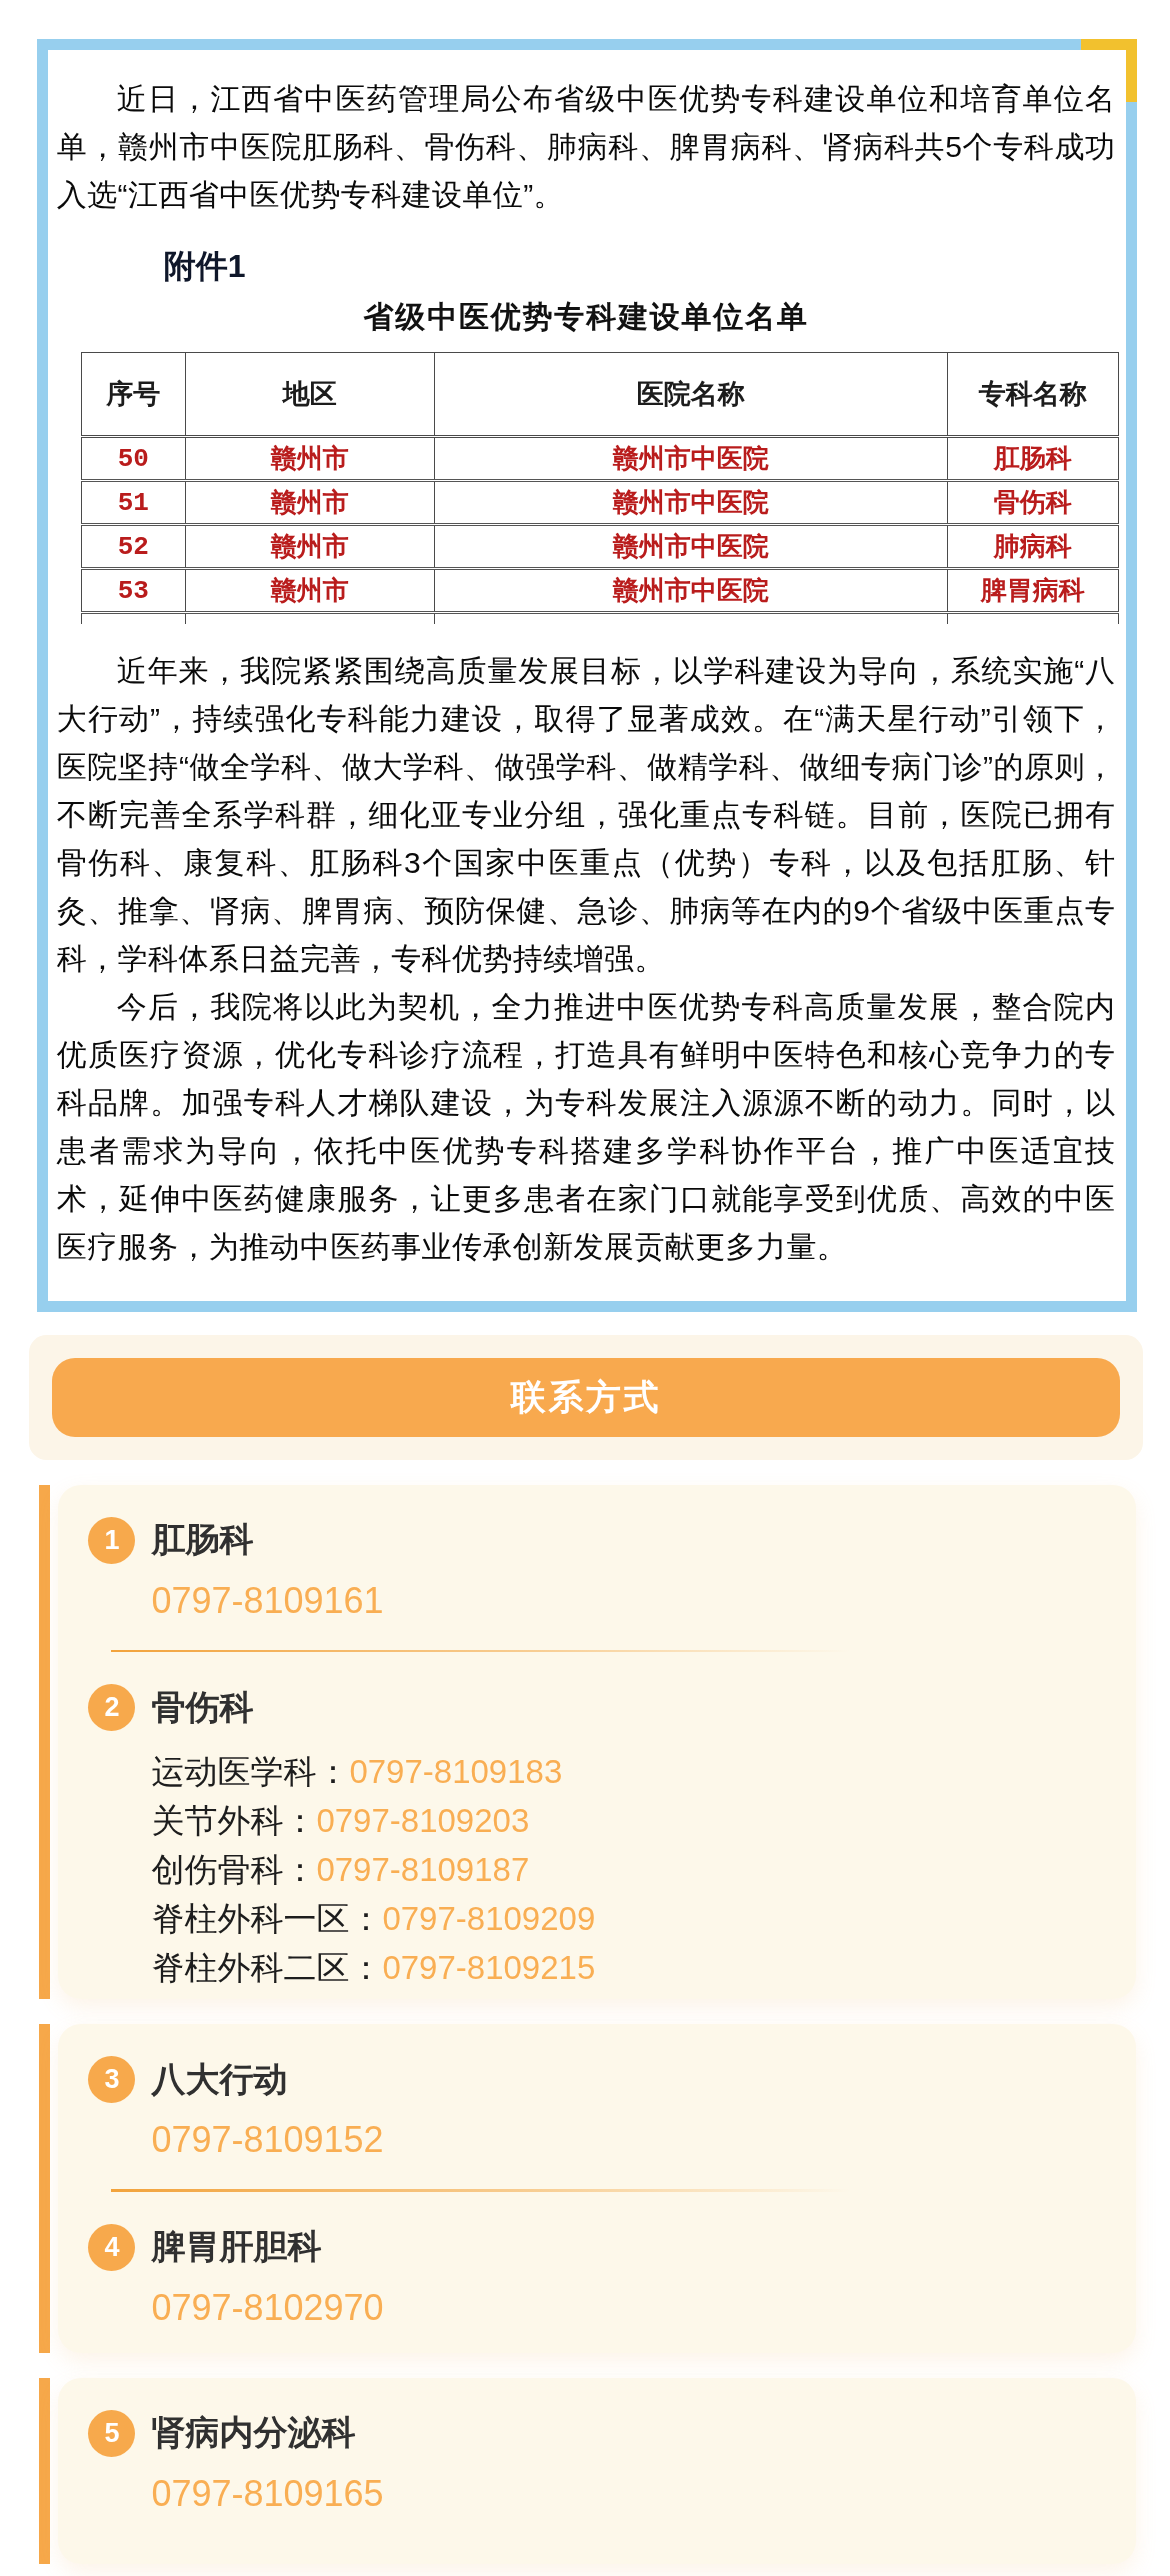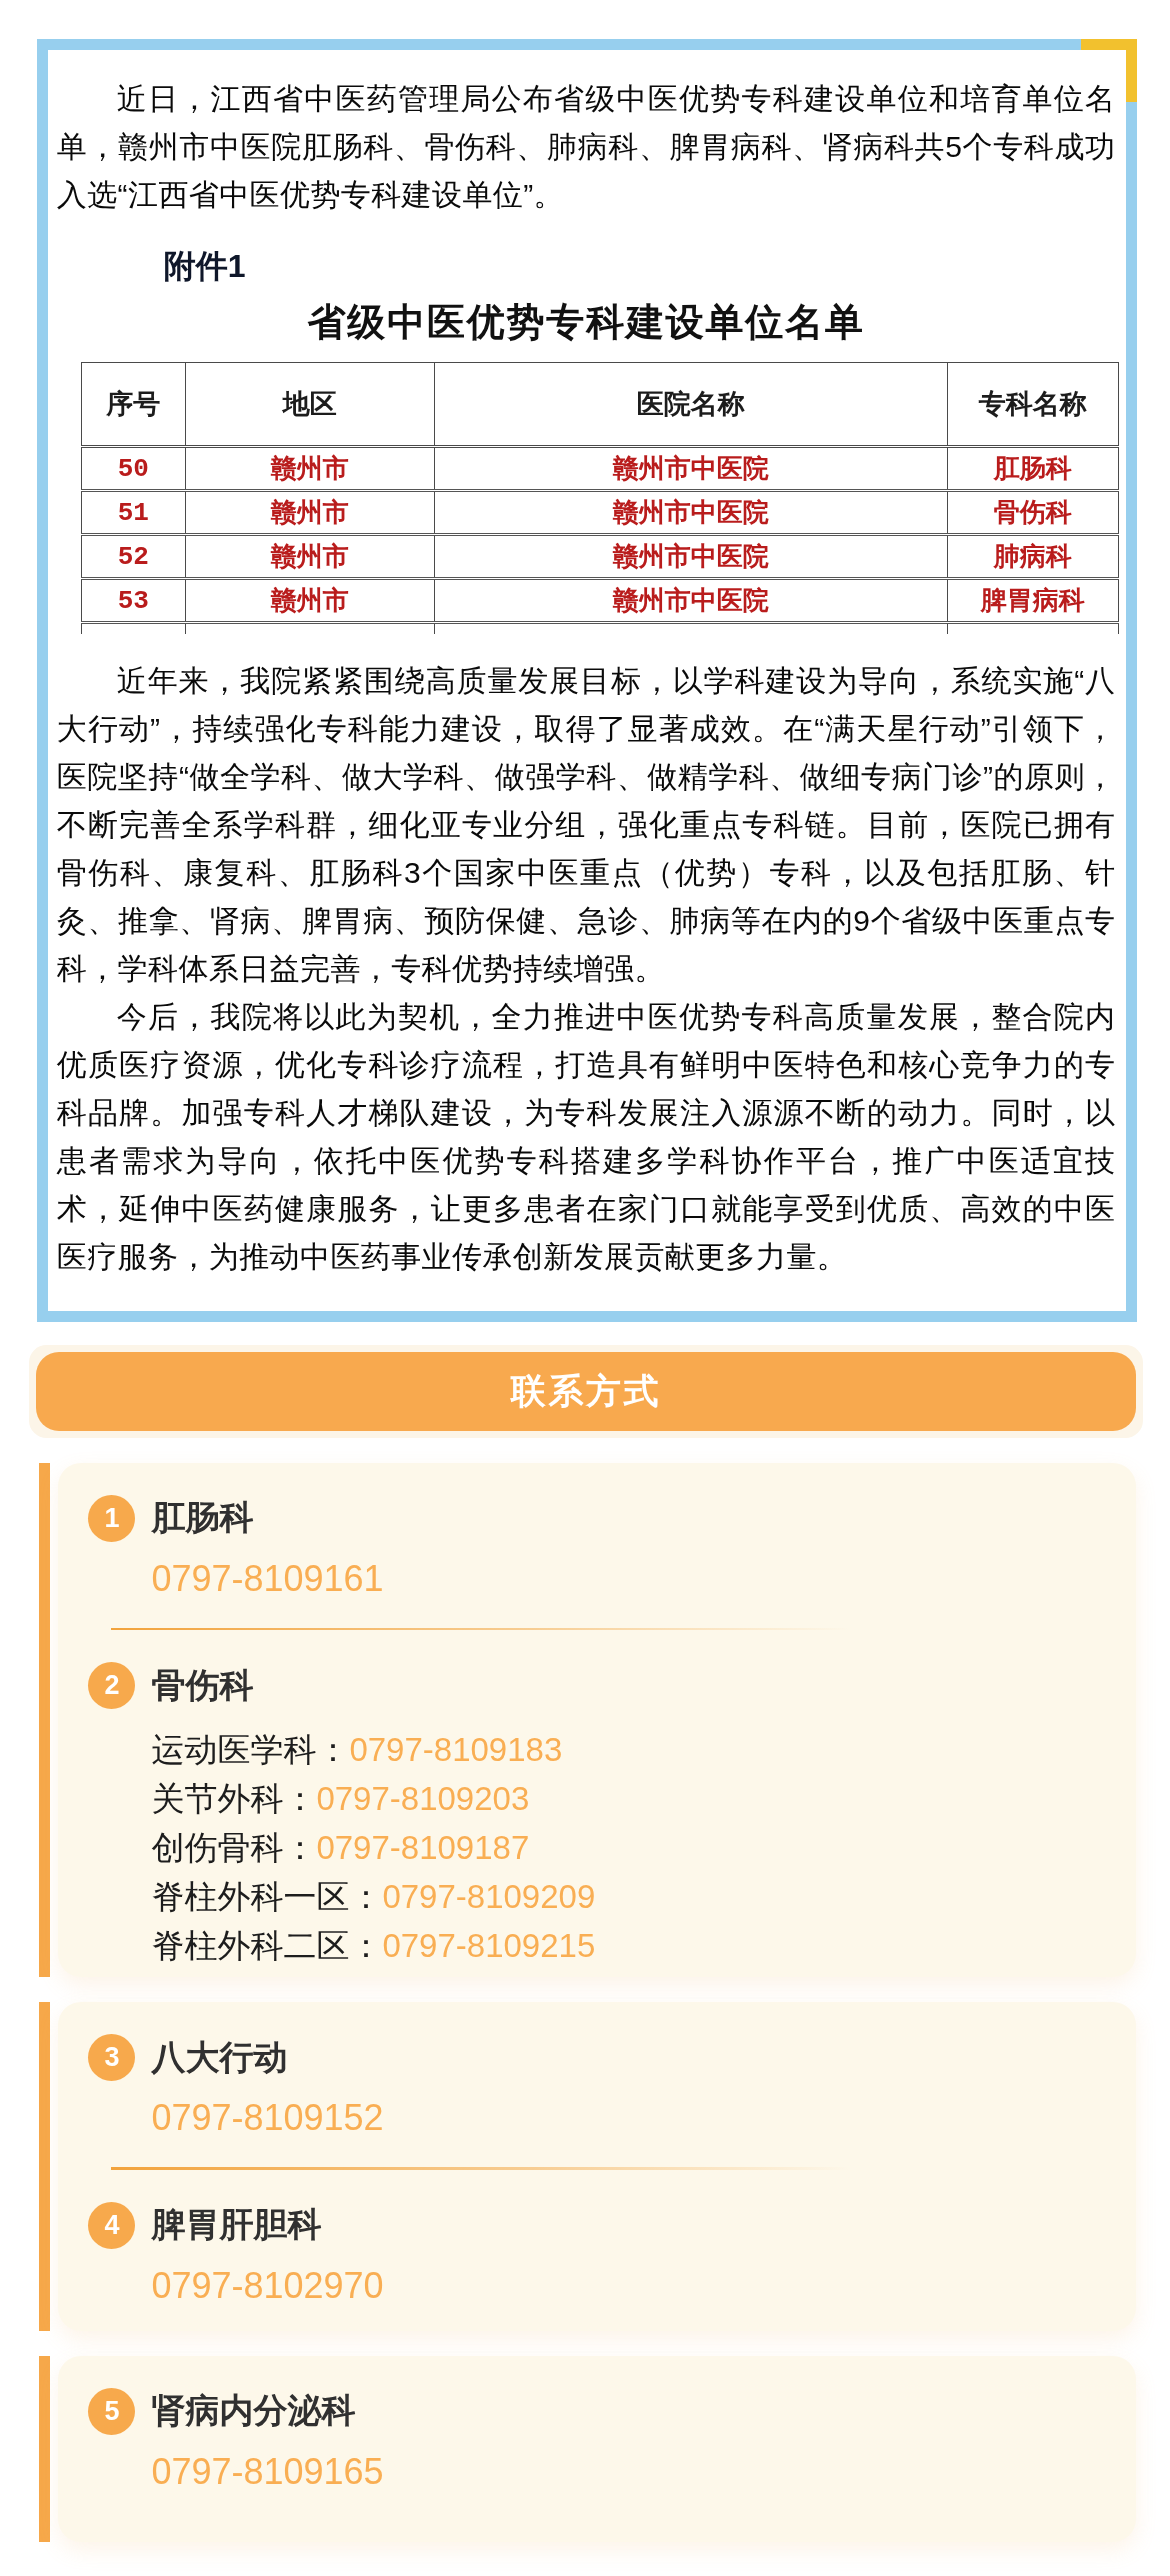--- a/index.html
+++ b/index.html
@@ -19,37 +19,37 @@
   }
   .accent-top{ position:absolute; top:-11.4px; right:-11.4px; width:56px; height:11.4px; background:#f2c12e; }
   .accent-right{ position:absolute; top:-11.4px; right:-11.4px; width:11.4px; height:63px; background:#f2c12e; }
   .para{
     margin:0; font-size:30px; line-height:48px; color:#0a0a0a;
     text-align:justify; text-indent:2em; font-weight:400; letter-spacing:0.4px;
   }
   .para.first{ margin-top:7px; }
   .para.mid{ margin-top:23px; }
   .attach-label{ margin:26px 0 0 107px; font-size:32px; font-weight:700; color:#0f172a; }
-  .scan-title{ margin-top:8.8px; text-align:center; font-size:38px; font-weight:700; color:#111; letter-spacing:1.8px; }
+  .scan-title{ margin-top:8.8px; text-align:center; font-size:30px; font-weight:700; color:#111; letter-spacing:1.8px; }
   
   .scan-table-wrap{ margin:14px 0 0 24px; width:1037px; }
   table.scan{ width:100%; border-collapse:collapse; table-layout:fixed; border:1.8px solid #4a4a4a; border-bottom:none;font-family:Liberation Mono, monospace; }
   table.scan col.c1{ width:104px; } table.scan col.c2{ width:249px; }
   table.scan col.c3{ width:513px; } table.scan col.c4{ width:171px; }
   table.scan th{
     height:84px; font-size:27px; font-weight:700; color:#1c1c1c;
     border:1.8px solid #4a4a4a; border-bottom:3.5px double #4a4a4a; background:#fff;
   }
   table.scan td{
     height:44px; text-align:center; font-size:26px; font-weight:600; color:#b91c1c;
     border:1.8px solid #4a4a4a; border-bottom:3.5px double #555; background:#fff;
   }
   table.scan tr.partial td{ height:11.4px; border-bottom:none; }
   
-  .contact-panel{ margin:23px 28px 0 29px; background:#fcf5e8; border-radius:17.6px; padding:7px; }
+  .contact-panel{ margin:23px 28px 0 29px; background:#fcf5e8; border-radius:17.6px; padding:23px; }
   .contact-banner{
     height:79px; border-radius:23px; background:#f8a94e;
     display:flex; align-items:center; justify-content:center;
     color:#ffffff; font-size:35px; font-weight:700; letter-spacing:2.6px;
   }
   
   .contact-group{ display:flex; align-items:stretch; margin:24.6px 35px 0 39px; }
   .group-bar{ width:11.4px; background:#f6a84a; margin-right:8px; }
   .group-card{
     flex:1; background:#fdf8ea; border-radius:23px;

